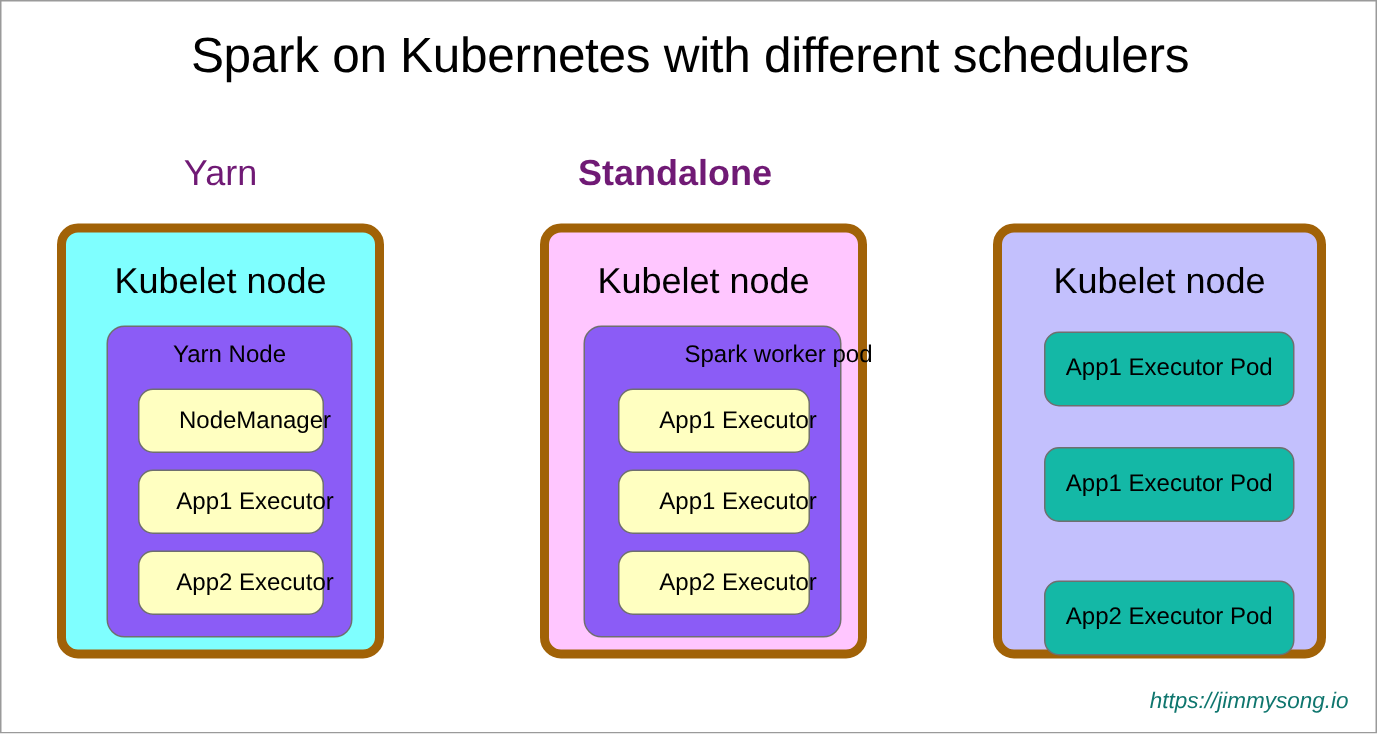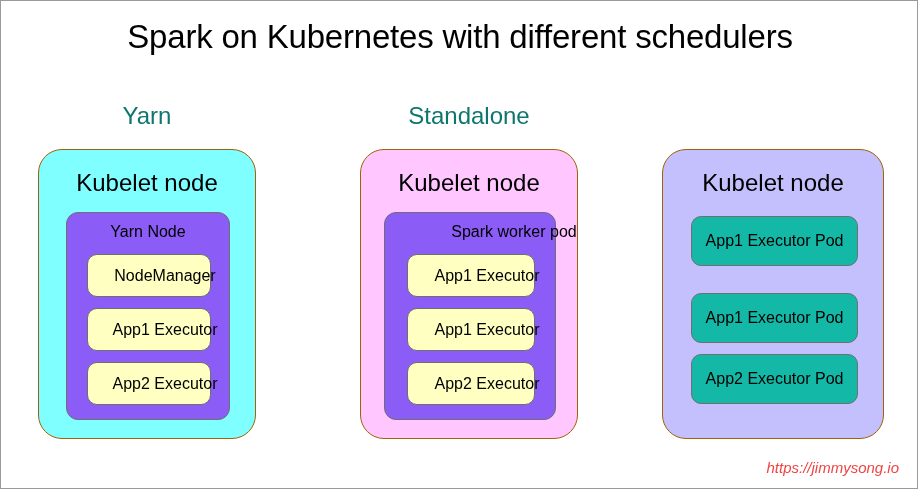--- a/index.html
+++ b/index.html
@@ -27,32 +27,32 @@
     text-align: center;
     font-size: 33px;
     color: #000000;
     letter-spacing: -0.2px;
     white-space: nowrap;
   }
   .col-header {
     position: absolute;
     top: 101px;
     font-size: 24px;
-    color: #0f766e;
+    color: #701a75;
     text-align: center;
     white-space: nowrap;
   }
   .col-header.c0 { left: 37px;  width: 218px; }
-  .col-header.c1 { left: 359px; width: 218px; }
+  .col-header.c1 { left: 340px; width: 218px; font-weight: bold; }
   .col-header.c2 { left: 661px; width: 222px; }
 
   .outer {
     position: absolute;
-    border: 1px solid #a16207;
-    border-radius: 24px;
+    border: 6px solid #a16207;
+    border-radius: 14px;
     box-sizing: border-box;
   }
   .outer-label {
     position: absolute;
     left: 0;
     width: 100%;
     text-align: center;
     font-size: 24px;
     color: #000000;
     white-space: nowrap;
@@ -107,29 +107,29 @@
   #standalone-leaf-0 { top: 41px; }
   #standalone-leaf-1 { top: 95px; }
   #standalone-leaf-2 { top: 149px; }
 
   
   #outer-native { left: 661px; top: 148px; width: 222px; height: 290px; background: #c3c0fd; }
   #outer-native .outer-label { top: 19px; }
   .native-leaf { left: 28px; width: 167px; height: 50px; }
   #native-leaf-0 { top: 66px; }
   #native-leaf-1 { top: 143px; }
-  #native-leaf-2 { top: 204px; }
+  #native-leaf-2 { top: 232px; }
 
   .watermark {
     position: absolute;
     right: 18px;
     bottom: 12px;
     font-style: italic;
     font-size: 15px;
-    color: #ef4444;
+    color: #0f766e;
     white-space: nowrap;
   }
 </style>
 </head>
 <body>
 
 <div class="canvas">
 
   <div class="title">Spark on Kubernetes with different schedulers</div>
 

